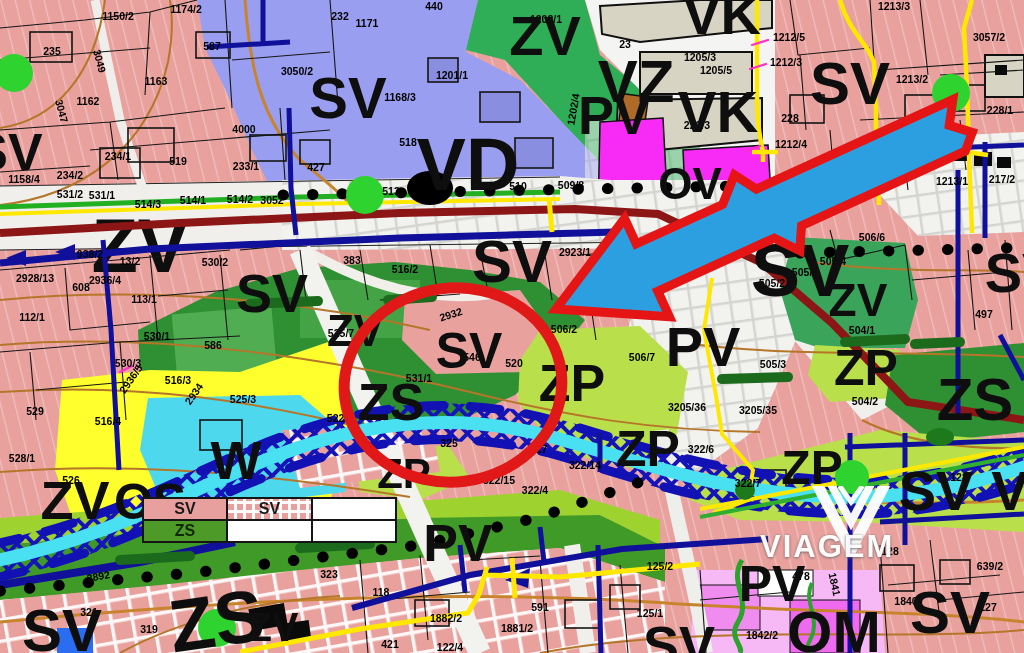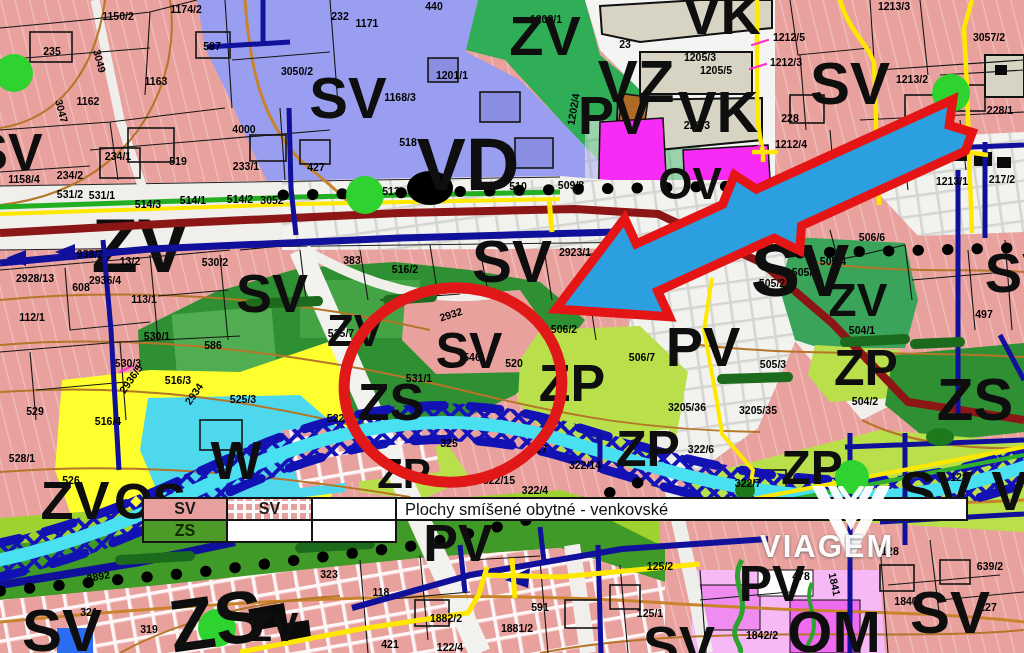--- a/index.html
+++ b/index.html
@@ -420,21 +420,20 @@
     <polygon points="0,0 100,-54 100,-26 195,-26 218,-48 232,-26 448,-26 434,-4 452,12 438,26 258,26 246,48 228,26 100,26 100,54" fill="#2b9fe0" stroke="#e51515" stroke-width="9" stroke-linejoin="miter"></polygon>
   </g>
   <ellipse cx="453" cy="385" rx="109" ry="97" fill="none" stroke="#e11818" stroke-width="11" transform="rotate(-7 453 385)"></ellipse>
 </svg>
 
   <div class="legend">
     <div class="lrow">
       <div class="lcell c1 sw-sv">SV</div>
       <div class="lcell c2 sw-svh">SV</div>
       <div class="lcell c3"></div>
-      <div class="lcell cdesc">Plochy smíšené obytné - venkovské</div>
     </div>
     <div class="lrow">
       <div class="lcell c1 sw-zs">ZS</div>
       <div class="lcell c2"></div>
       <div class="lcell c3"></div>
     </div>
   </div>
 
   <div class="viagem">
     <svg class="vmark" width="82" height="70" viewBox="0 0 82 70">

